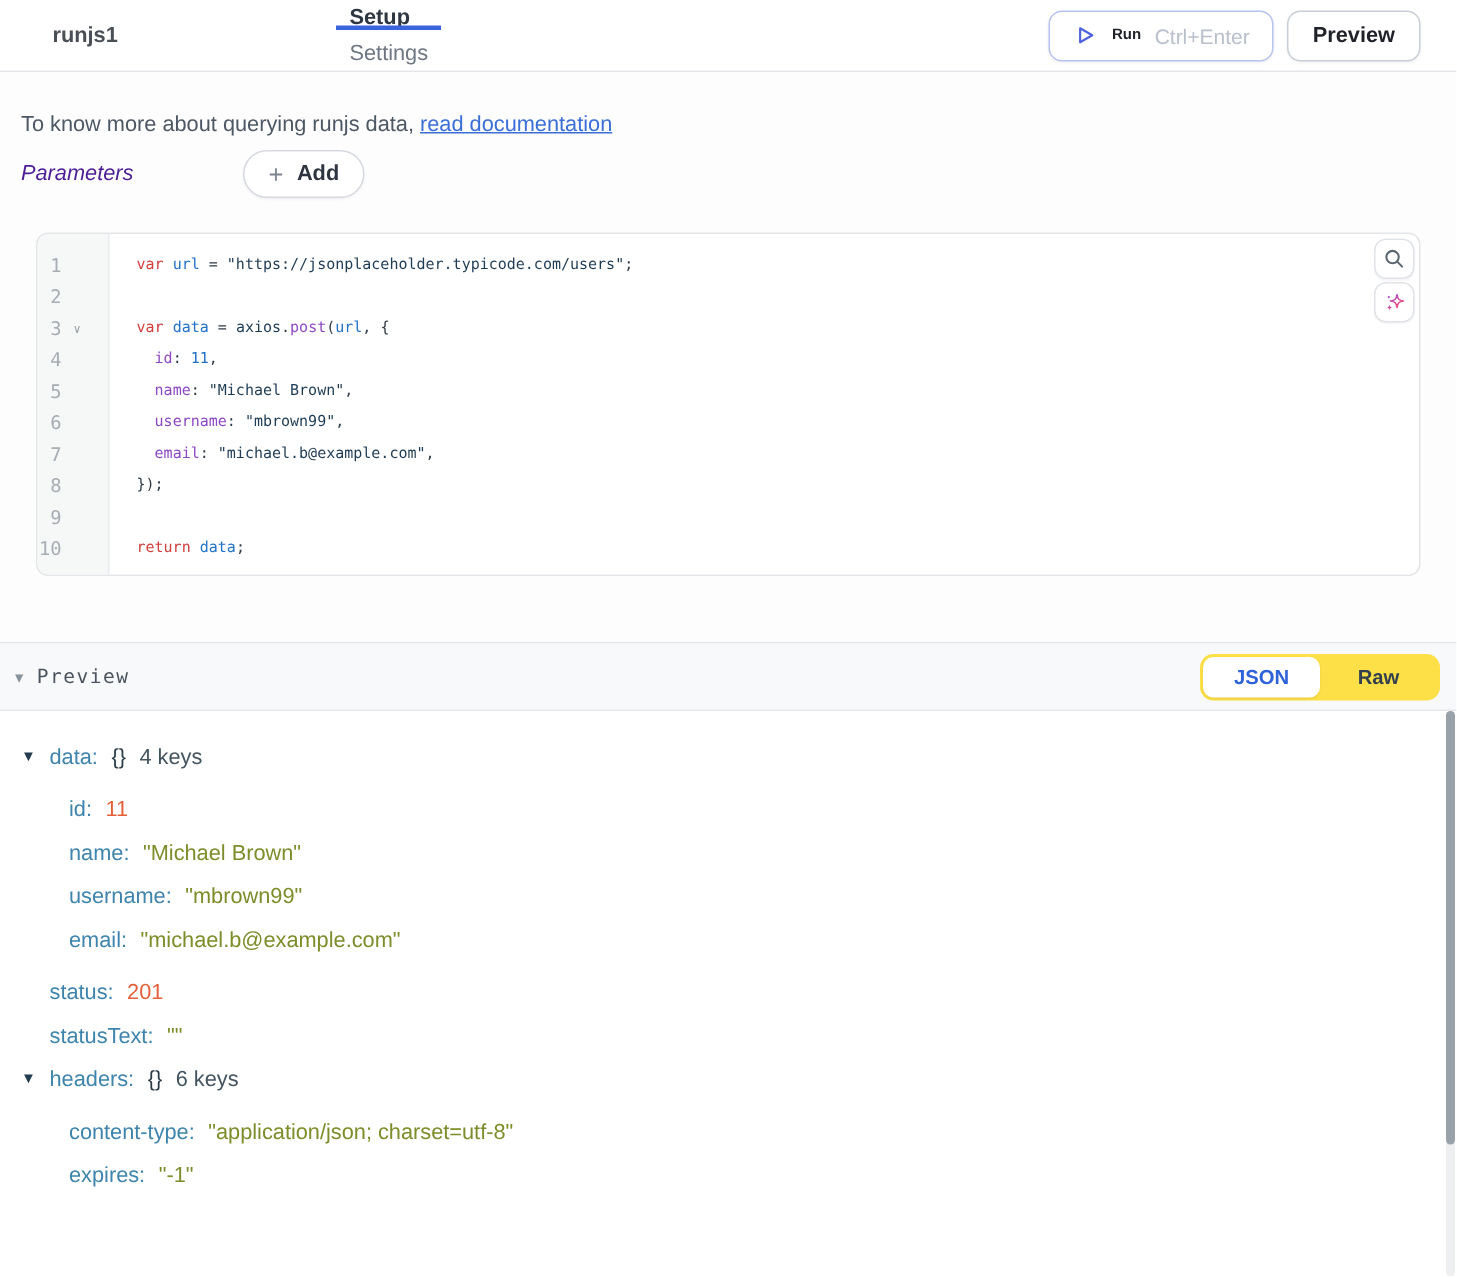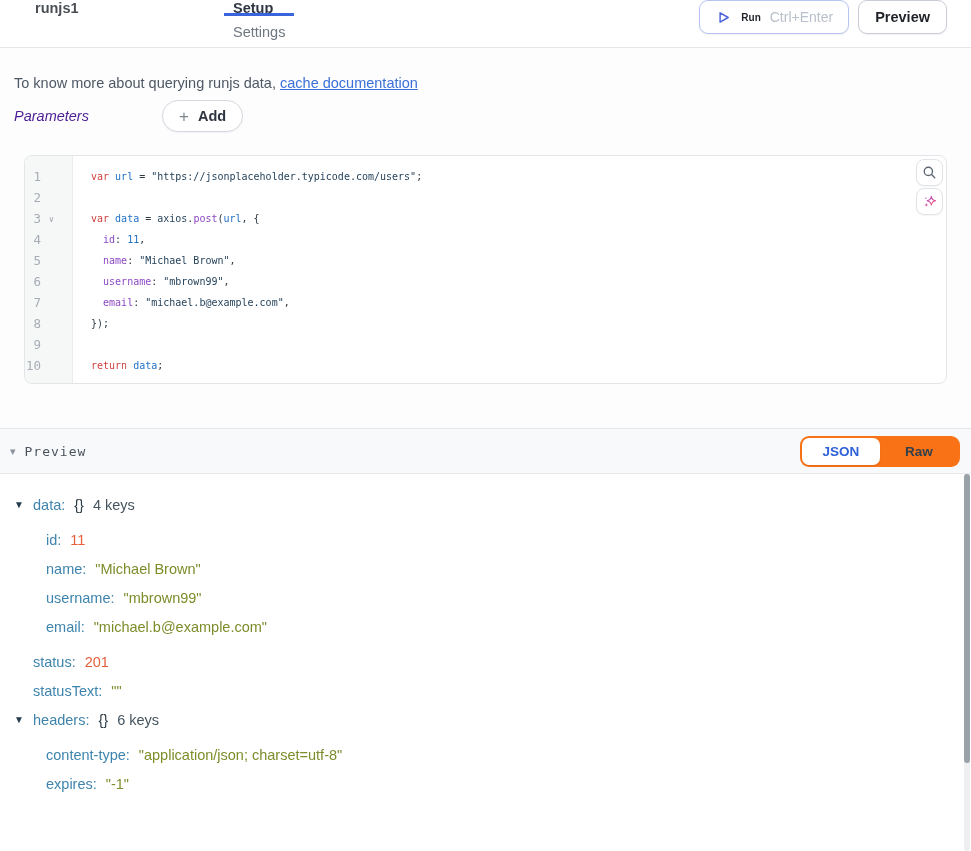--- a/index.html
+++ b/index.html
@@ -1,20 +1,20 @@
 <!DOCTYPE html>
 <html><head>
 <meta charset="utf-8">
 <style>
   * { margin:0; padding:0; box-sizing:border-box; }
   html,body { width:971px; height:851px; overflow:hidden; background:#fff;
     font-family:"Liberation Sans", sans-serif; }
 
   
-  .topbar { height:48px; display:flex; align-items:flex-start; background:#fff;
+  .topbar { height:48px; display:flex; align-items:center; background:#fff;
     border-bottom:1px solid #e4e6e9; padding-left:35px; }
   .doc-title { width:189px; display:flex; align-items:center; font-size:14.5px;
     font-weight:700; color:#4a4f55; }
   .tabs { display:flex; gap:8px;flex-direction:column; }
   .tab { display:flex; align-items:center; padding:0 9px; font-size:14.5px;
     color:#6e7681; cursor:pointer; position:relative; }
   .tab.active { color:#2d3642; font-weight:600; }
   .tab.active::after { content:""; position:absolute; left:0; right:0; bottom:0;
     height:3px; background:#3964dd; }
   .topbar-actions { margin-left:auto; display:flex; align-items:center; gap:9px;
@@ -64,21 +64,21 @@
     border-radius:8px; display:flex; align-items:center; justify-content:center;
     cursor:pointer; box-shadow:0 1px 1px rgba(16,24,40,.04); }
 
   
   .preview-section { border-top:1px solid #e3e5e8; }
   .preview-header { height:45px; background:#f8f9fa; border-bottom:1px solid #e5e7ea;
     display:flex; align-items:center; padding:0 11px 0 10px; }
   .collapse-tri { font-size:11px; color:#8a939c; margin-right:9px; cursor:pointer; }
   .preview-label { font-family:"DejaVu Sans Mono", monospace; font-size:13px;
     color:#4b545e; letter-spacing:1px; }
-  .segmented { margin-left:auto; display:flex; background:#f97316; border-radius:9px;
+  .segmented { margin-left:auto; display:flex; background:#fde047; border-radius:9px;
     padding:2px; }
   .seg { min-width:78px; height:27px; display:flex; align-items:center;
     justify-content:center; font-size:13.5px; font-weight:700; color:#32404e;
     border-radius:7px; cursor:pointer; }
   .seg.active { background:#fff; color:#2e62d9; box-shadow:0 1px 2px rgba(0,0,0,.08); }
 
   .preview-body { position:relative; height:377px; background:#fff; overflow:hidden; }
   .json-tree { padding-top:16px; }
   .json-row { position:relative; height:29px; display:flex; align-items:center;
     font-size:14.5px; }
@@ -121,21 +121,21 @@
       <span class="run-label">Run</span>
       <span class="run-shortcut">Ctrl+Enter</span>
     </button>
     <button class="btn preview-btn">Preview</button>
   </div>
 </header>
 
 <section class="setup-pane">
   <p class="doc-line">
     <span>To know more about querying runjs data,</span>
-    <a class="doc-link">cache documentation</a>
+    <a class="doc-link">read documentation</a>
   </p>
   <div class="params-row">
     <span class="params-label">Parameters</span>
     <button class="add-btn">
       <span class="add-plus">+</span>
       <span class="add-label">Add</span>
     </button>
   </div>
 
   <div class="editor">

